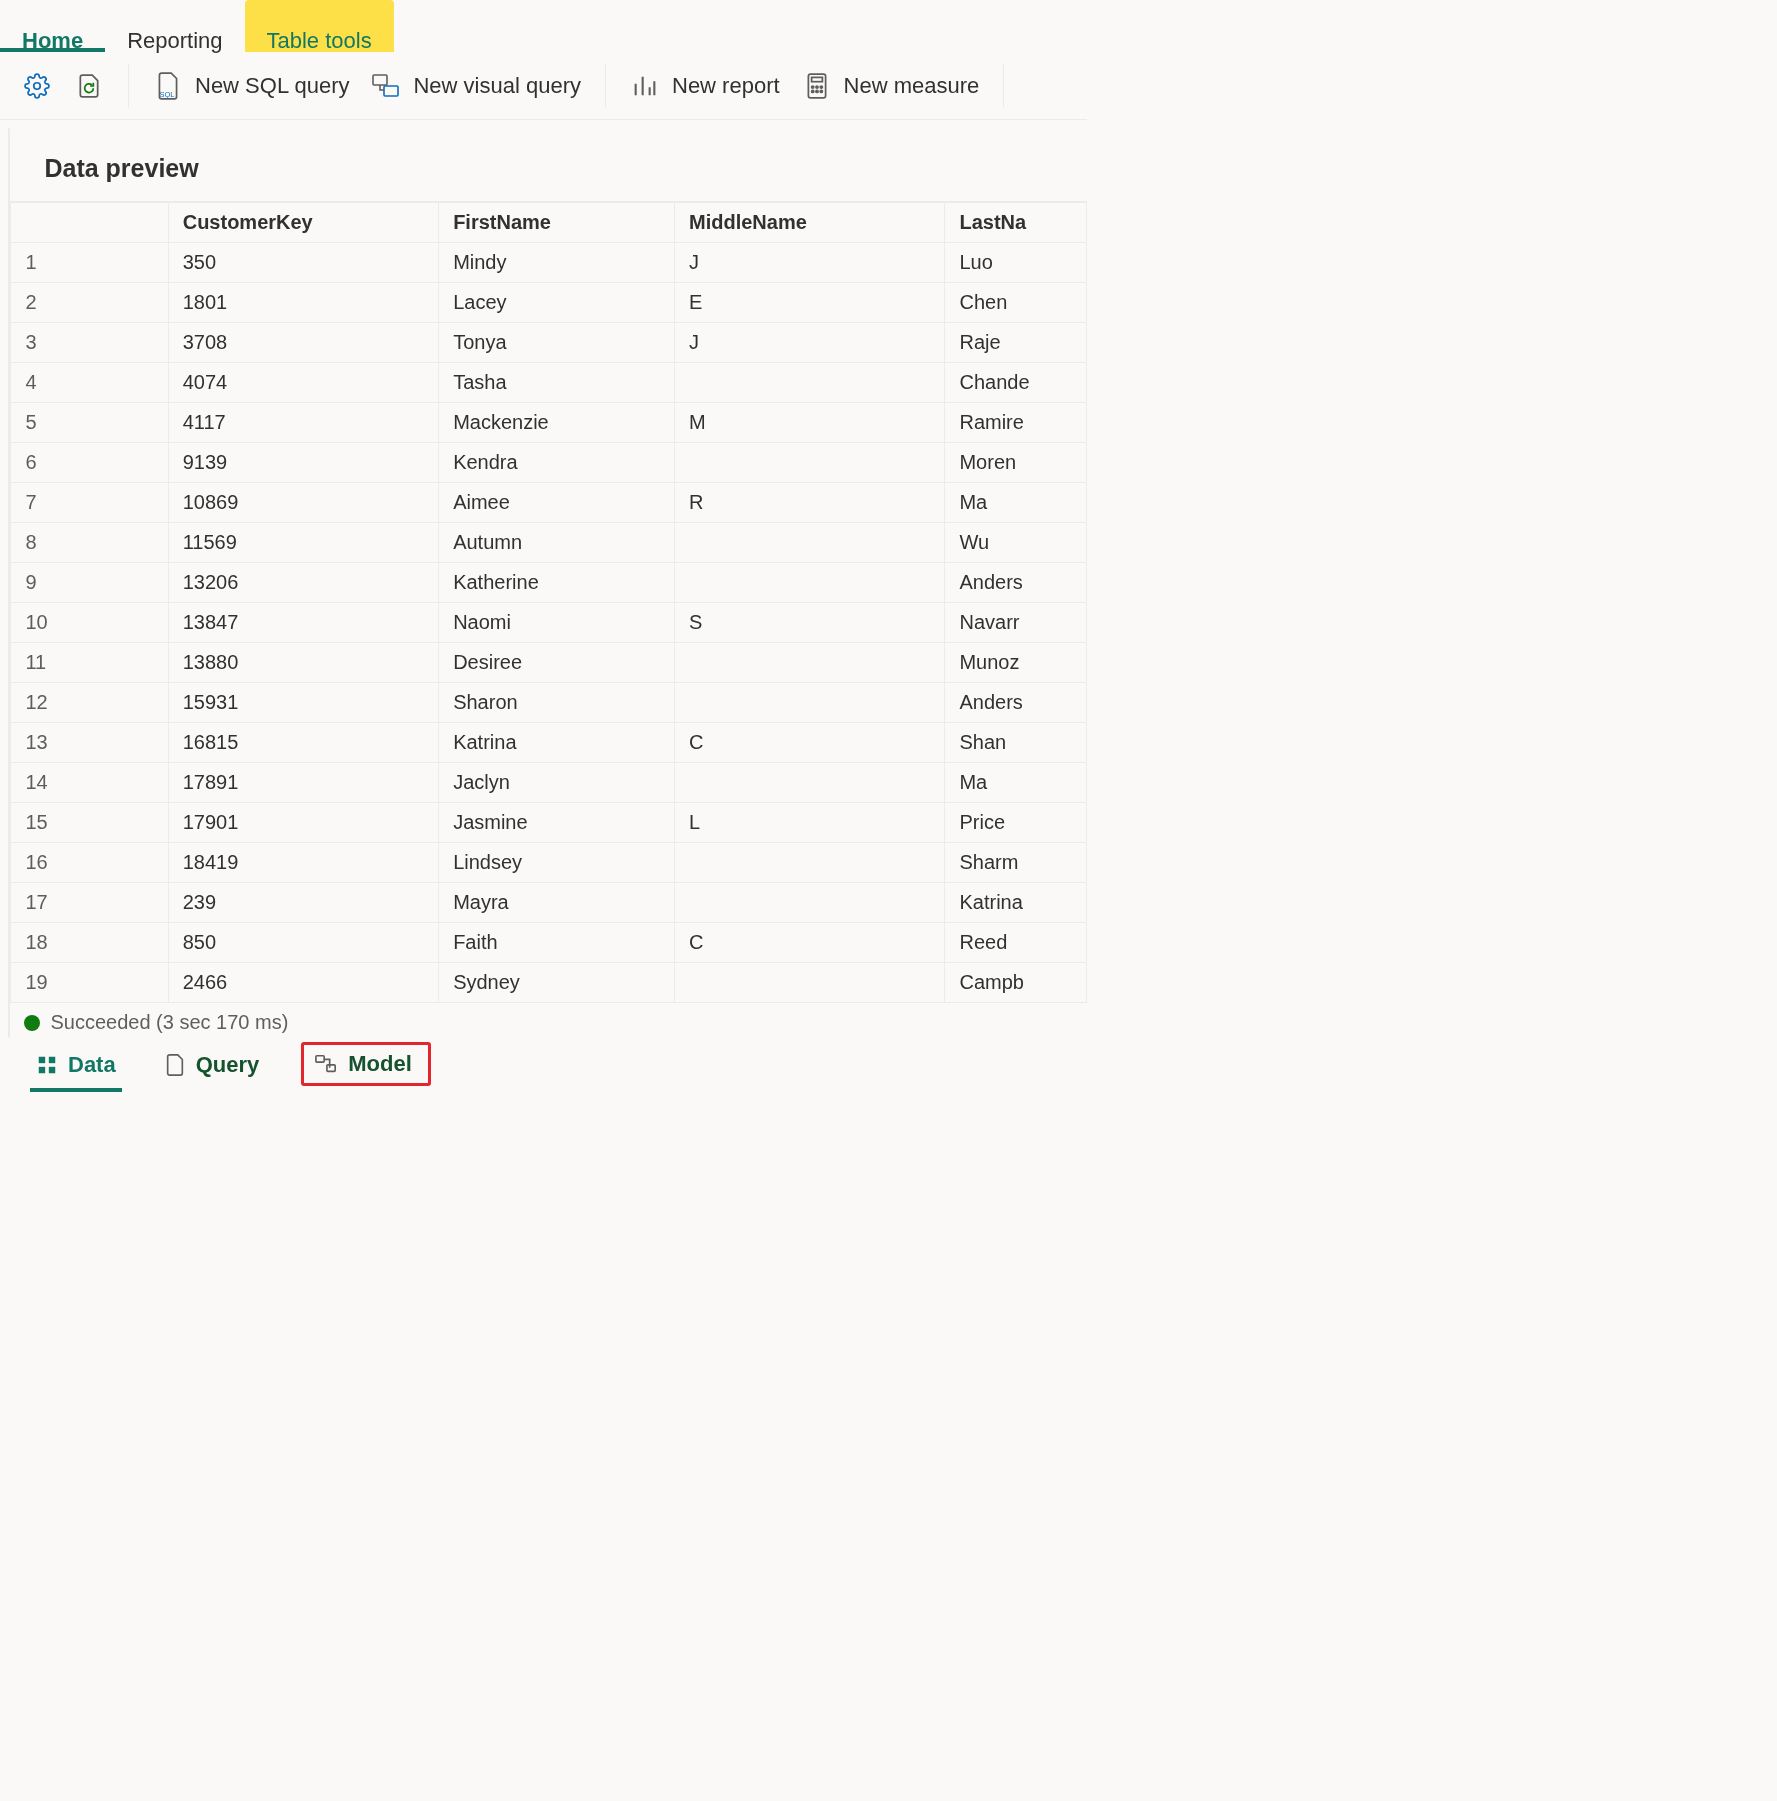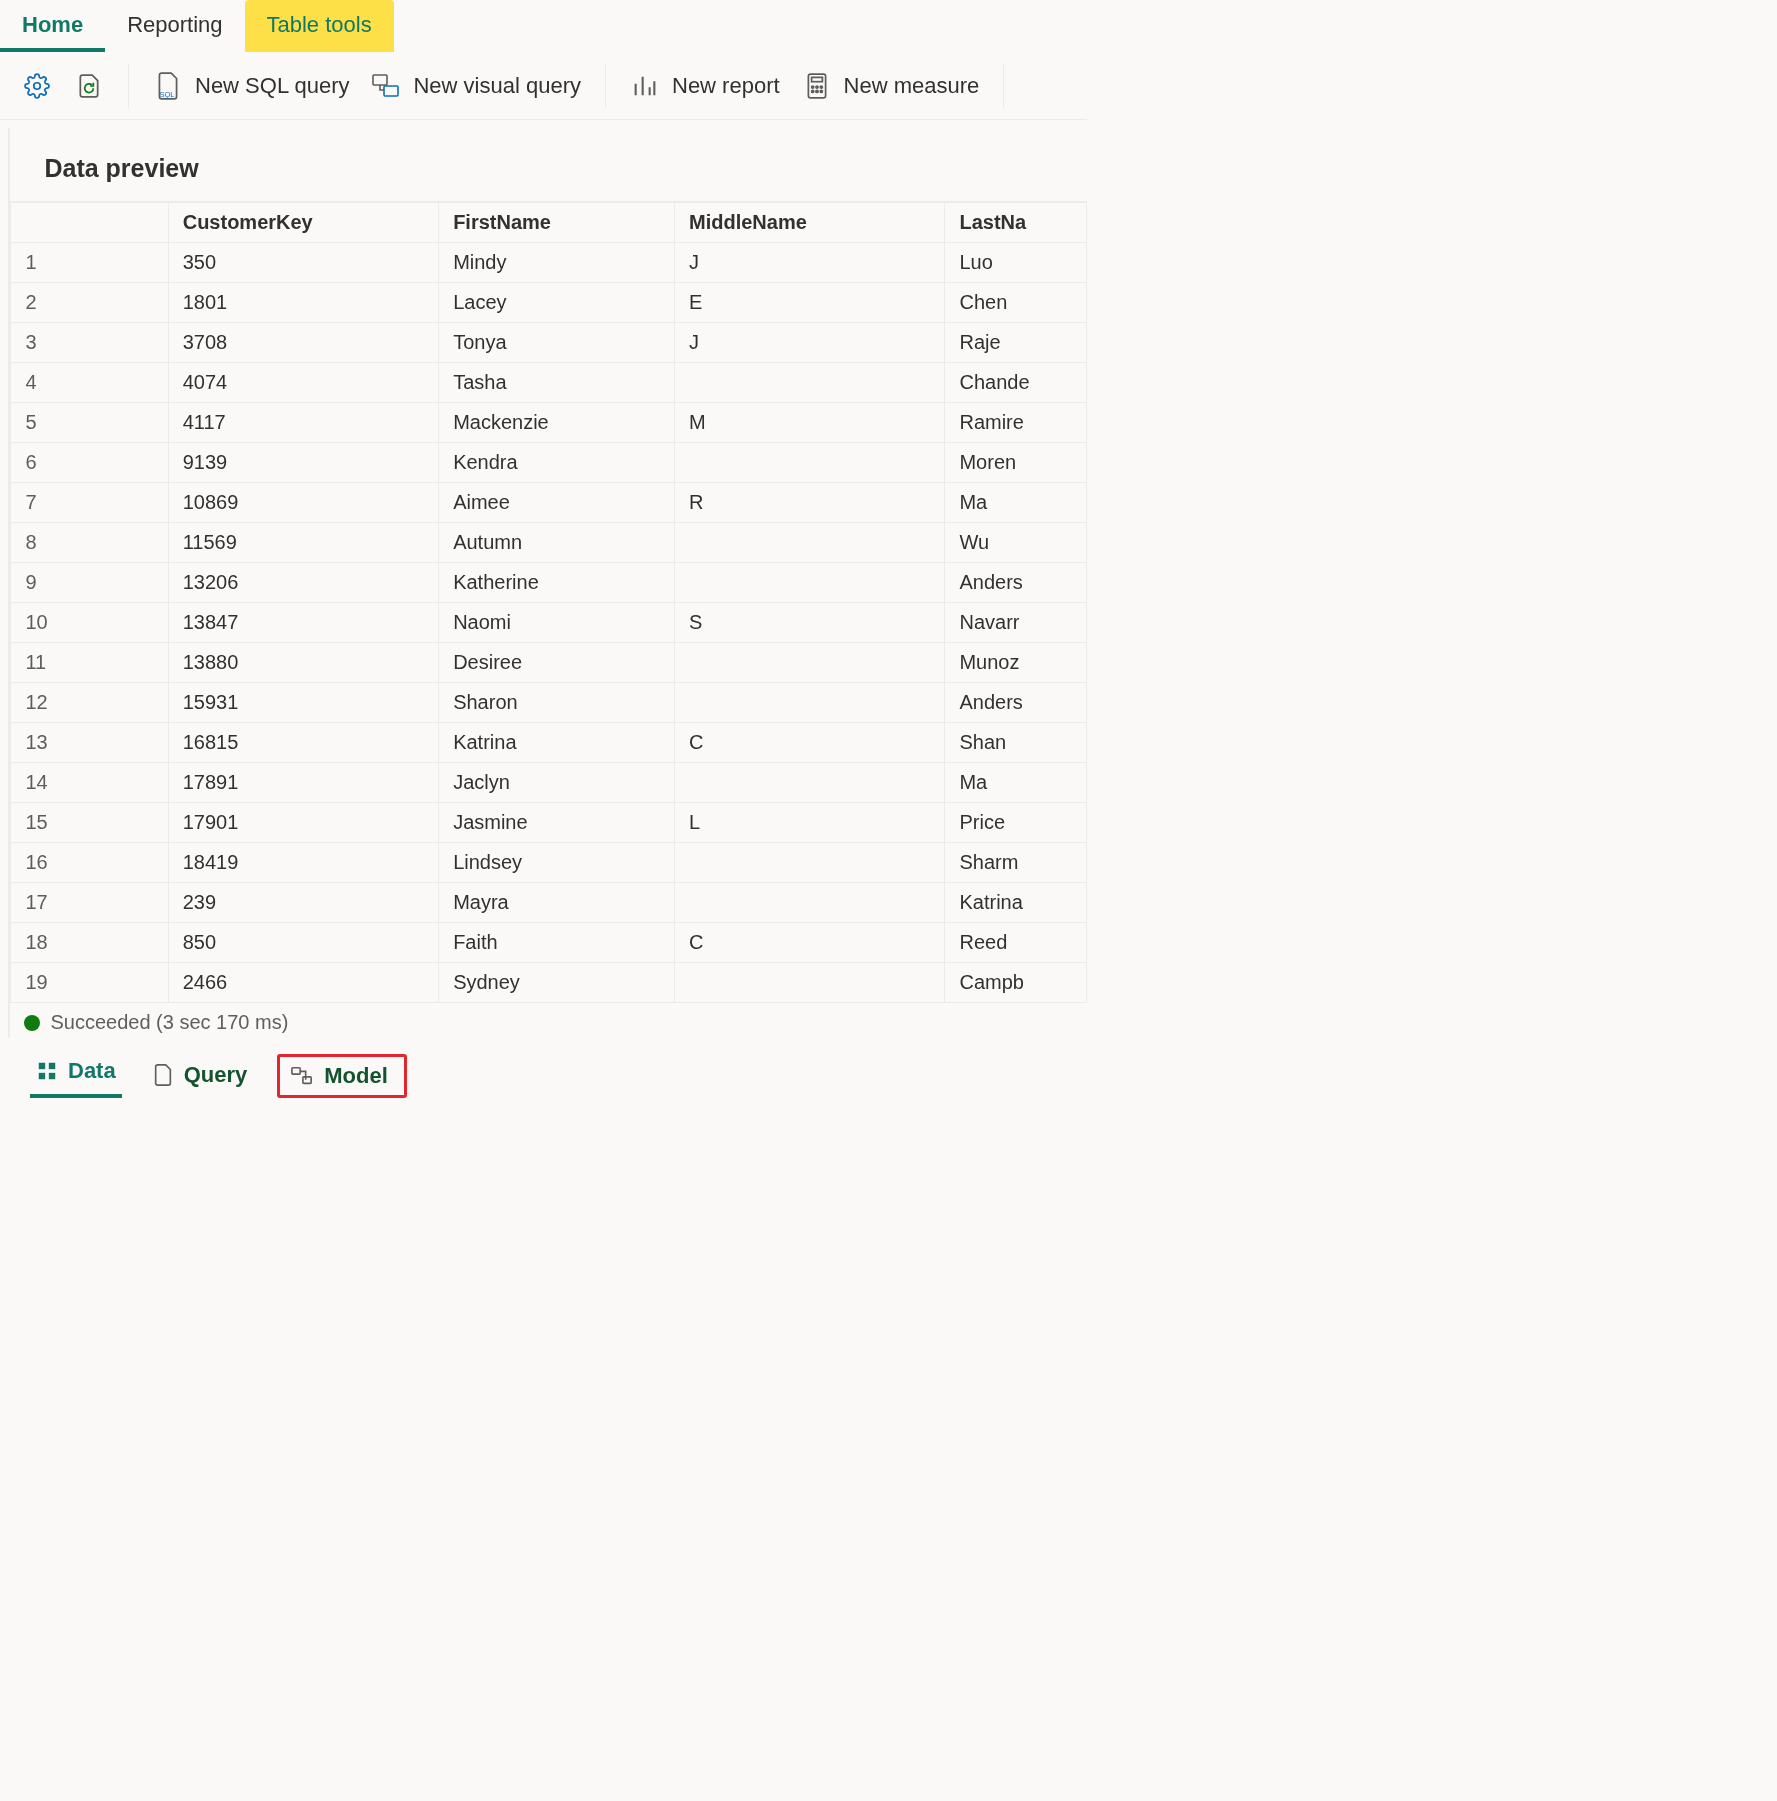--- a/index.html
+++ b/index.html
@@ -1,21 +1,21 @@
 <!DOCTYPE html>
 <html><head>
 <meta charset="utf-8">
 <style>
   * { box-sizing: border-box; }
   html, body { margin:0; padding:0; font-family: "Segoe UI", Arial, sans-serif; font-size:22px; color:#323130; background:#faf9f8; }
   body { width:1087px; }
 
   
   .top-tabs { display:flex; gap:0px; background:#faf9f8; height:52px; border-bottom:0; }
-  .top-tab { padding:12px 22px 10px 22px; font-size:22px; cursor:pointer; }
+  .top-tab { padding:28px 22px 10px 22px; font-size:22px; cursor:pointer; }
   .top-tab.active { color:#117865; border-bottom:4px solid #117865; font-weight:600; }
   .top-tab.subactive { background:#fde047; color:#117865; font-weight:400; border-radius:4px 4px 0 0; }
 
   
   .ribbon { display:flex; align-items:center; height:68px; gap:24px; padding:0 22px; background:#faf9f8; border-bottom:1px solid #edebe9; }
   .ribbon-group { display:flex; align-items:center; gap:22px; }
   .ribbon-sep { width:1px; height:44px; background:#edebe9; }
   .ribbon-btn { display:flex; align-items:center; gap:12px; cursor:pointer; font-size:22px; color:#323130;text-align:right; }
   .ribbon-icon { width:30px; height:30px; display:flex; align-items:center; justify-content:center; }
   svg { display:block; }
@@ -37,21 +37,21 @@
   td.rownum, th.rownum { background:#faf9f8; width:100px; color:#605e5c; }
   col.c0 { width:100px; }
   col.c1 { width:172px; }
   col.c2 { width:150px; }
   col.c3 { width:172px; }
   col.c4 { width:90px; }
   .status { display:flex; align-items:center; gap:10px; padding:8px 14px; font-size:20px; color:#605e5c; }
   .status .dot { width:16px; height:16px; border-radius:50%; background:#107c10; display:inline-block; }
 
   
-  .bottom-tabs { display:flex; align-items:flex-end; height:56px; gap:24px; padding-left:30px; background:#faf9f8;}
+  .bottom-tabs { display:flex; align-items:flex-start; height:56px; gap:36px; padding-left:30px; background:#faf9f8;}
   .bottom-tab { display:flex; align-items:center; gap:10px; font-size:22px; cursor:pointer; color:#14532d; padding:10px 6px;font-weight:bold; }
   .bottom-tab.active { color:#117865; font-weight:700; border-bottom:4px solid #117865; }
   .highlight-box { border:3px solid #e3262d; border-radius:3px; padding:4px 16px 4px 10px; display:flex; align-items:center; gap:10px;}
 </style>
 </head>
 <body>
 
 <div class="top-tabs">
   <div class="top-tab active">Home</div>
   <div class="top-tab">Reporting</div>

